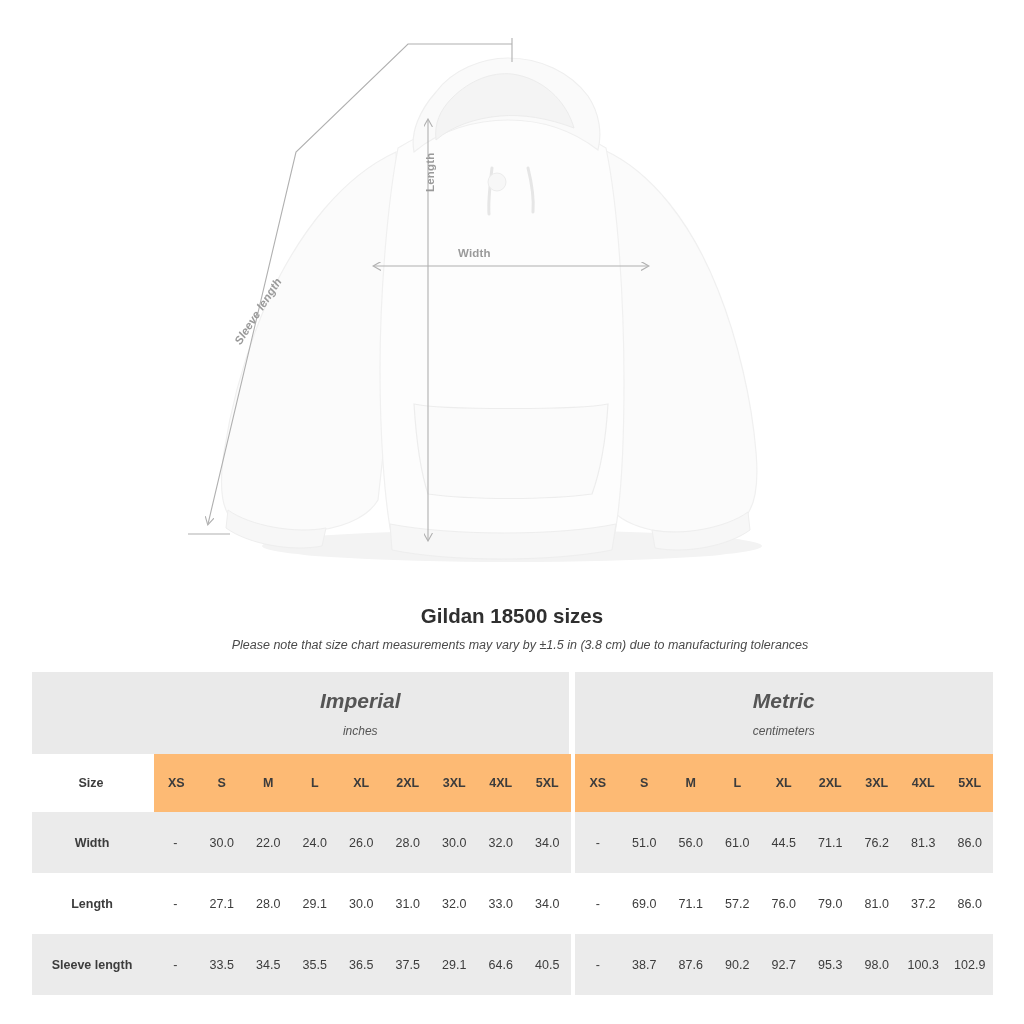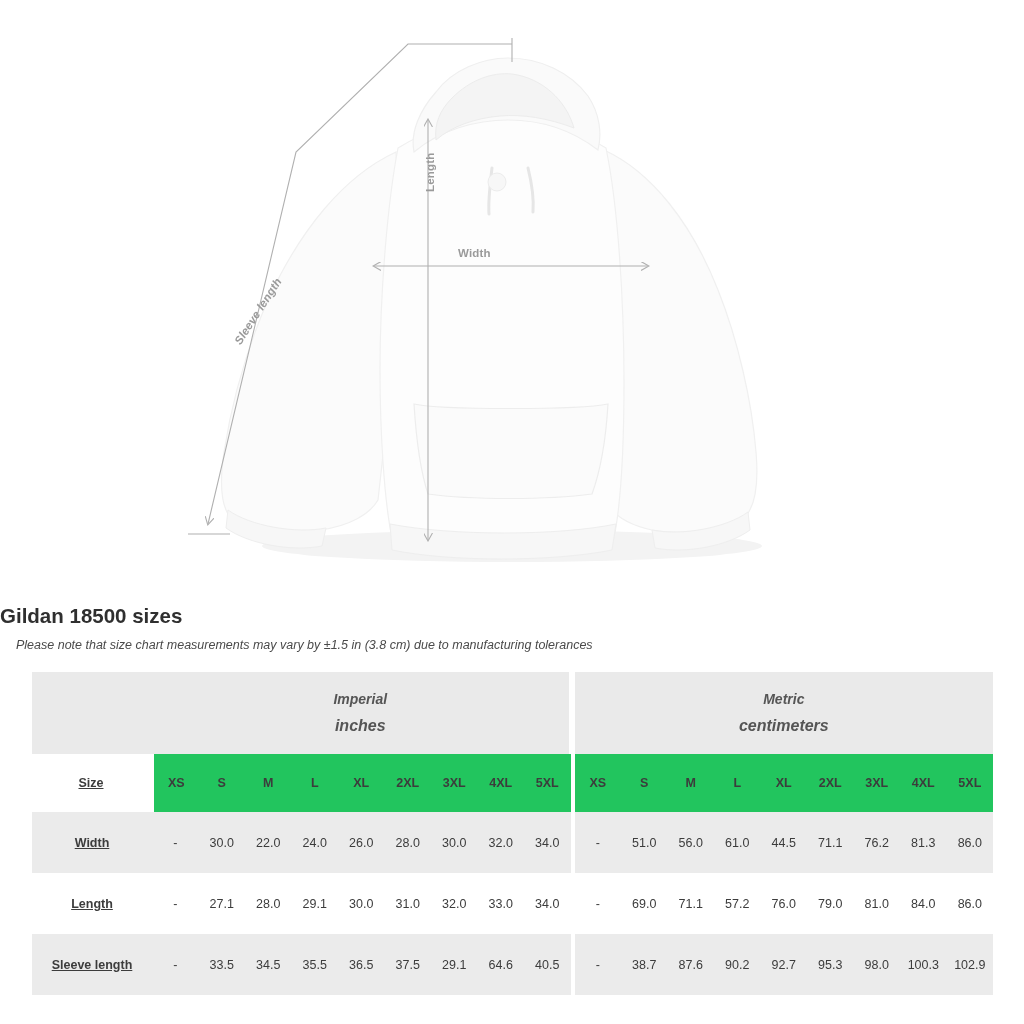--- a/index.html
+++ b/index.html
@@ -52,21 +52,21 @@
   .label-sleeve {
     left: 232px;
     top: 340px;
     transform: rotate(-57deg);
     transform-origin: left top;
     font-style: italic;
   }
 
   
   .title-block {
-    text-align: left;
+    text-align: center;
     margin-top: 16px;
   }
   .chart-title {
     font-size: 20.5px;
     font-weight: bold;
     color: #2f2f2f;
     margin: 0;
   }
   .chart-note {
     font-size: 12.5px;
@@ -97,41 +97,40 @@
   
   .unit-row td {
     background: #eaeaea;
     height: 82px;
     padding: 0;
   }
   .unit-row td.unit-cell {
     border-right: 4px solid #ffffff;
   }
   .unit-name {
-    font-size: 14px;
+    font-size: 21px;
     font-weight: bold;
     font-style: italic;
     color: #555555;
     line-height: 1.25;
   }
   .unit-sub {
-    font-size: 16px;
+    font-size: 12px;
     font-style: italic;
     color: #555555;
     margin-top: 9px;
-    font-weight: bold;
   }
 
   
   .head-row td {
     height: 56px;
     font-size: 12.5px;
     font-weight: bold;
     color: #3c3c3c;
-    background: #22c55e;
+    background: #fdba74;
   }
   .head-row td.rowhead {
     background: #ffffff;
   }
   .head-row td.sep-left {
     border-left: 4px solid #ffffff;
   }
 
   
   tr.data-row td {
@@ -145,21 +144,20 @@
   tr.data-row td.rowhead {
     font-weight: bold;
     font-size: 12.5px;
     text-align: center;
   }
   tr.data-row.shade td.rowhead {
     background: #ebebeb;
   }
   td.rowhead {
     width: 120px;
-    text-decoration: underline;
   }
   td.cell {
     width: 46.5px;
   }
   td.gap {
     width: 4px;
     background: #ffffff !important;
   }
 </style>
 </head>
@@ -337,21 +335,21 @@
           <td class="cell">33.0</td>
           <td class="cell">34.0</td>
           <td class="gap"></td>
           <td class="cell">-</td>
           <td class="cell">69.0</td>
           <td class="cell">71.1</td>
           <td class="cell">57.2</td>
           <td class="cell">76.0</td>
           <td class="cell">79.0</td>
           <td class="cell">81.0</td>
-          <td class="cell">84.0</td>
+          <td class="cell">37.2</td>
           <td class="cell">86.0</td>
         </tr>
 
         <tr class="data-row shade">
           <td class="rowhead">Sleeve length</td>
           <td class="cell">-</td>
           <td class="cell">33.5</td>
           <td class="cell">34.5</td>
           <td class="cell">35.5</td>
           <td class="cell">36.5</td>

